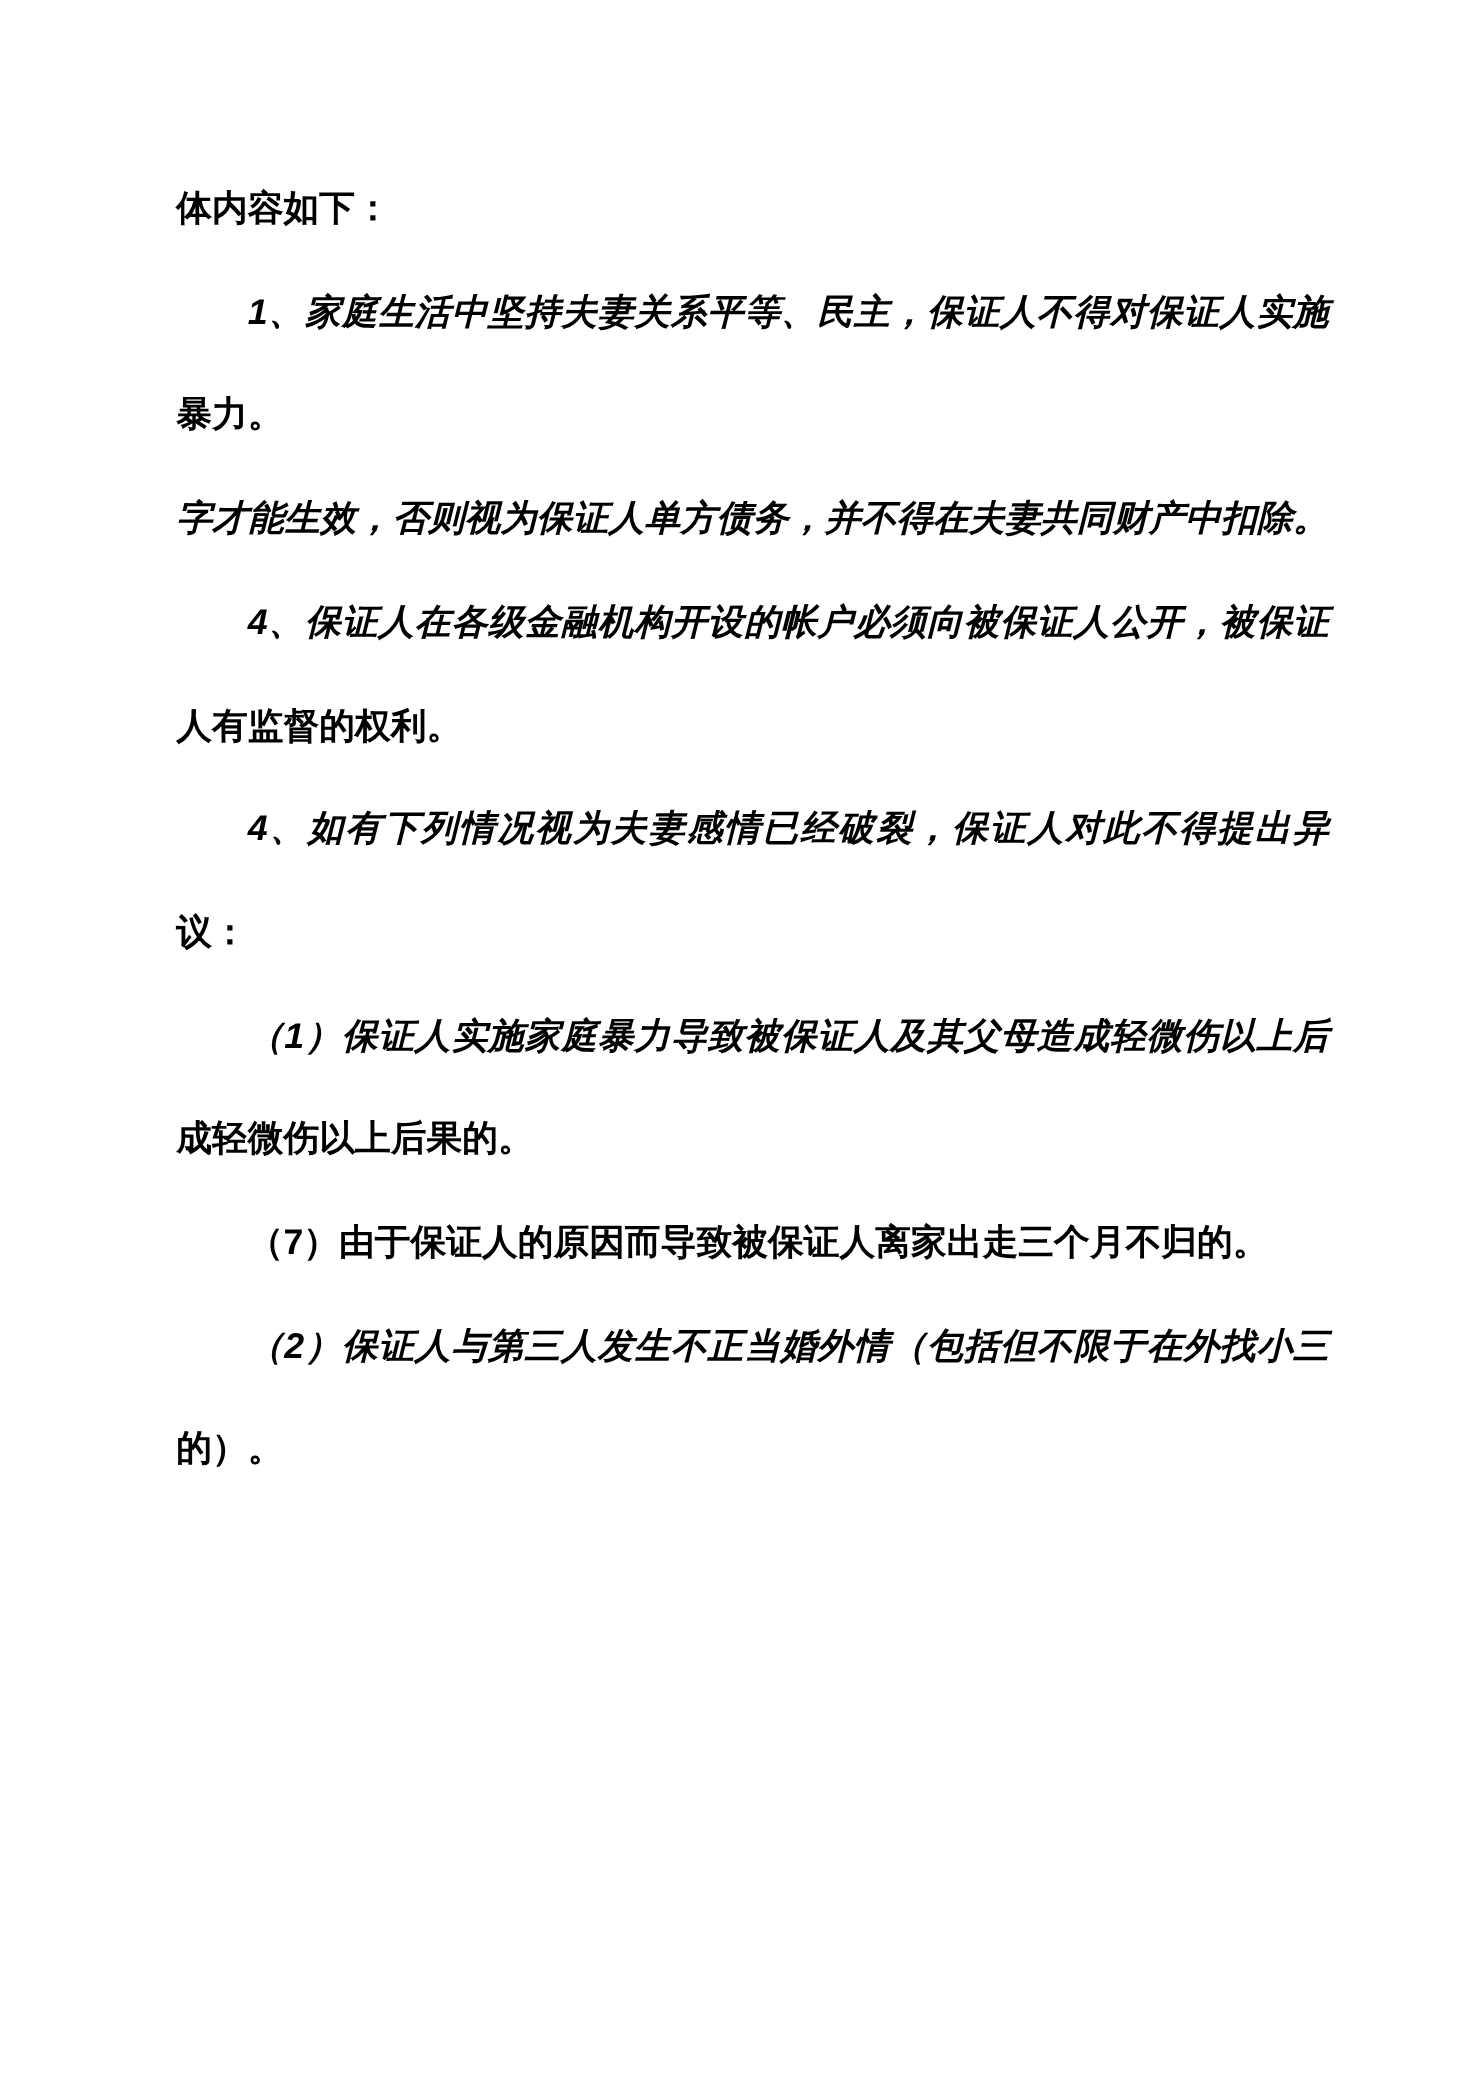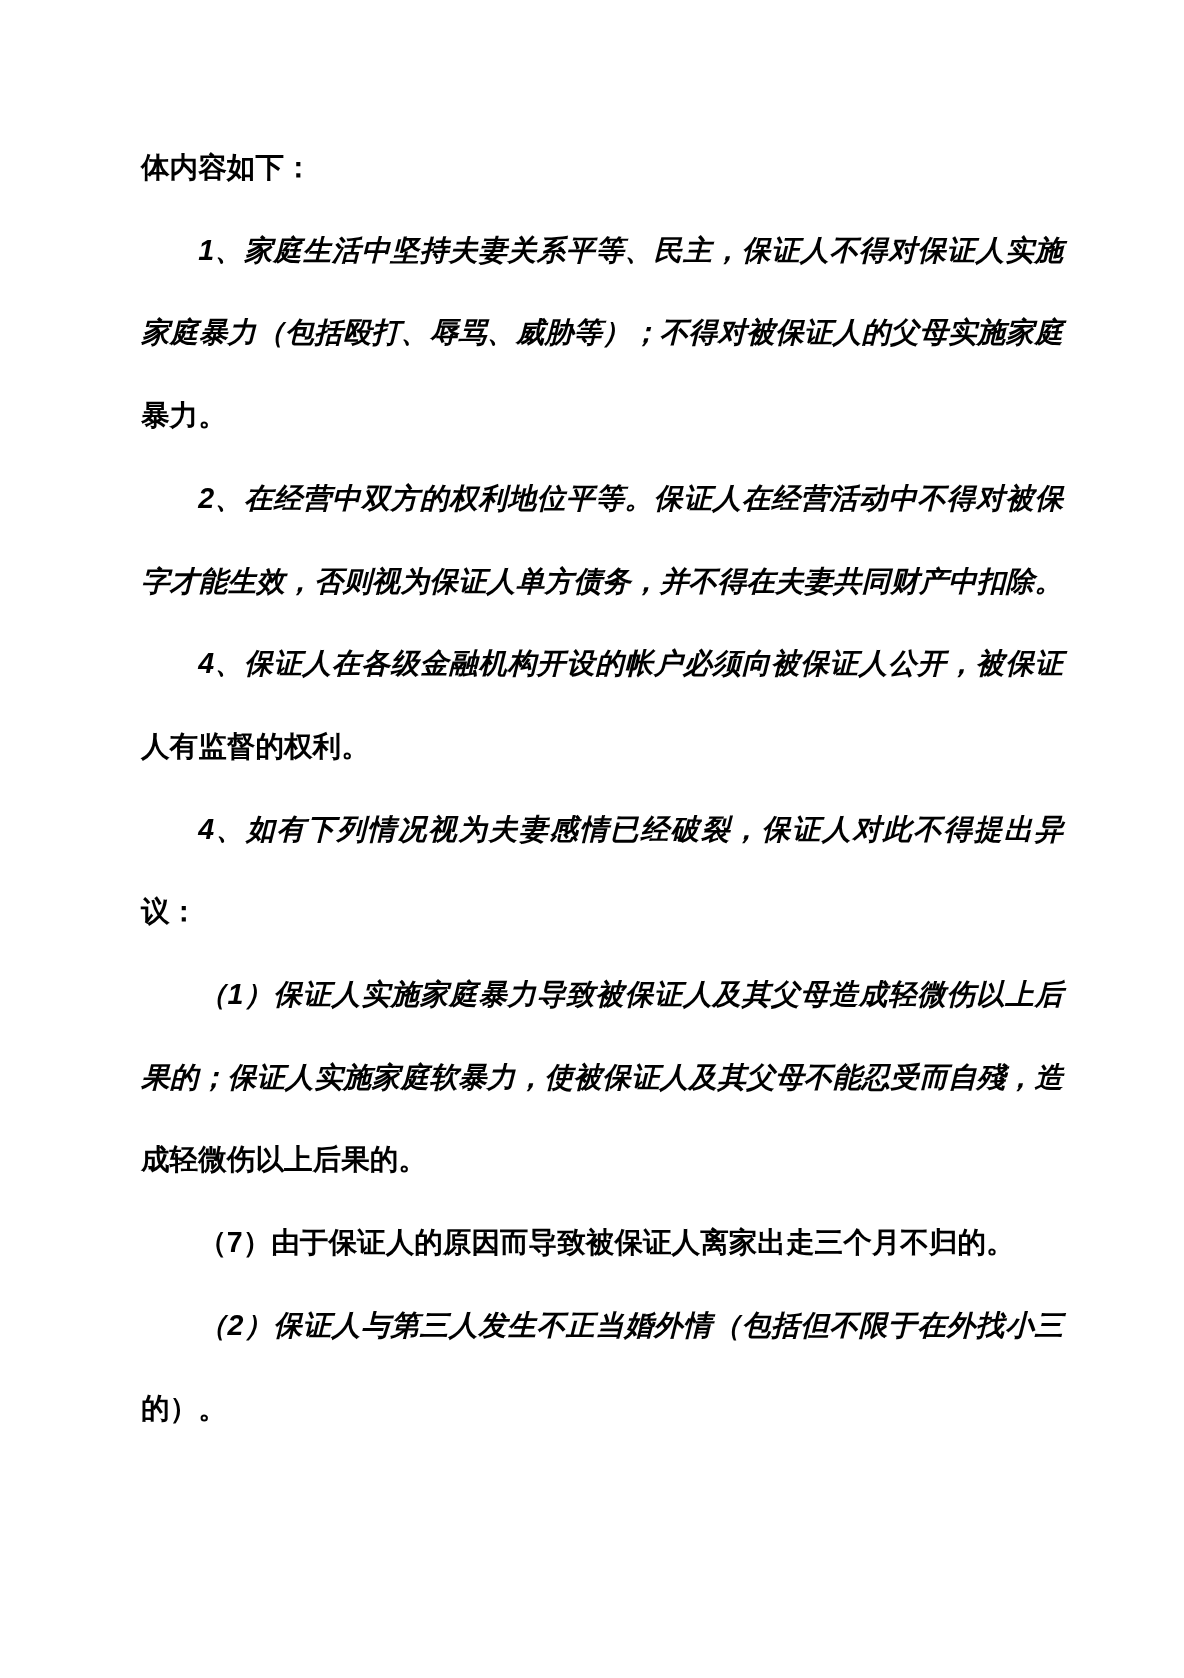--- a/index.html
+++ b/index.html
@@ -48,28 +48,25 @@
     text-indent: 2em;
   }
 </style>
 </head>
 <body>
 
 <div class="page">
   <div class="text-block">
     <p class="line">体内容如下：</p>
     <p class="line indent fill">1、家庭生活中坚持夫妻关系平等、民主，保证人不得对保证人实施</p>
-    <p class="line fill">家庭暴力（包括殴打、辱骂、威胁等）；不得对被保证人的父母实施家庭</p>
     <p class="line">暴力。</p>
-    <p class="line indent fill">2、在经营中双方的权利地位平等。保证人在经营活动中不得对被保</p>
     <p class="line fill">字才能生效，否则视为保证人单方债务，并不得在夫妻共同财产中扣除。</p>
     <p class="line indent fill">4、保证人在各级金融机构开设的帐户必须向被保证人公开，被保证</p>
     <p class="line">人有监督的权利。</p>
     <p class="line indent fill">4、如有下列情况视为夫妻感情已经破裂，保证人对此不得提出异</p>
     <p class="line">议：</p>
     <p class="line indent fill">（1）保证人实施家庭暴力导致被保证人及其父母造成轻微伤以上后</p>
-    <p class="line fill">果的；保证人实施家庭软暴力，使被保证人及其父母不能忍受而自殘，造</p>
     <p class="line">成轻微伤以上后果的。</p>
     <p class="line indent">（7）由于保证人的原因而导致被保证人离家出走三个月不归的。</p>
     <p class="line indent fill">（2）保证人与第三人发生不正当婚外情（包括但不限于在外找小三</p>
     <p class="line">的）。</p>
   </div>
 </div>
 
 </body></html>

